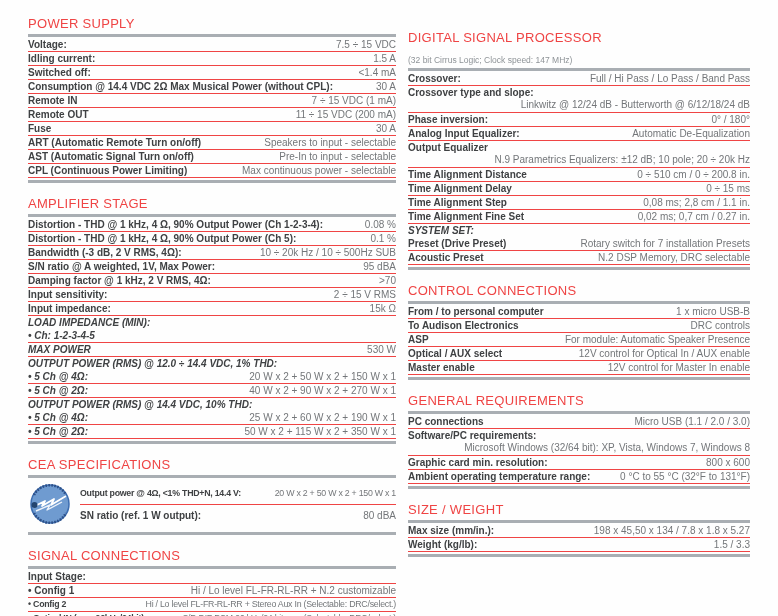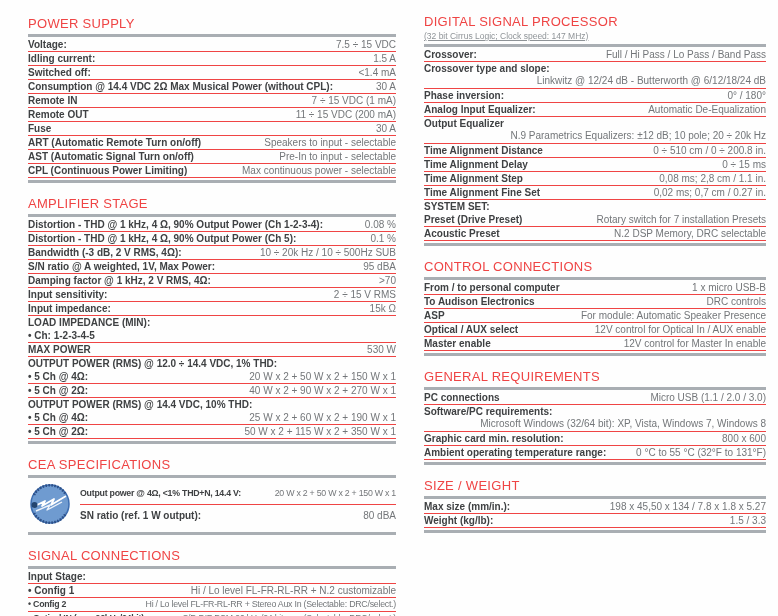--- a/index.html
+++ b/index.html
@@ -6,44 +6,44 @@
   body {
     width: 778px; height: 616px;
     background: #ffffff;
     font-family: "Liberation Sans", sans-serif;
     color: #434547;
   }
   .page { position: relative; width: 778px; height: 616px; background: #fefefe; overflow: hidden; }
 
   .col { position: absolute; top: 0; }
   .col-left  { left: 28px;  width: 368px; padding-top: 16px; }
-  .col-right { left: 424px; width: 342px; padding-top: 14px; }
+  .col-right { left: 408px; width: 342px; padding-top: 30px; }
 
   .section { margin-bottom: 13px; border-bottom: 3px solid #a9aeb3; padding-bottom: 2px; }
   .sec-head { border-bottom: 3px solid #a9aeb3; padding-bottom: 3px; margin-bottom: 1px; }
   h2 {
     margin: 0; font-size: 13px; font-weight: 400;
     color: #ef4444; letter-spacing: 0.3px;
   }
-  .subtitle { font-size: 8.5px; color: #8e9397; margin-top: 2px; text-decoration: underline; }
+  .subtitle { font-size: 8.5px; color: #8e9397; margin-top: 10px; }
 
   .row {
     display: flex; justify-content: space-between; align-items: baseline; gap: 6px;
     border-bottom: 1px solid #ef4444;
     padding: 1px 0;
     font-size: 10px; line-height: 11px;
   }
   .row .lab { font-weight: 700; color: #3f4143; white-space: nowrap; }
   .row .val { color: #737679; text-align: right; white-space: nowrap; flex: 1 1 auto; }
 
   .row.group { display: block; border-bottom: none; }
   .row.group-line { display: block; }
   .row.stacked { display: block; }
   .row.stacked .val { display: block; text-align: right; padding: 1px 0; }
-  .row.em .lab { }
+  .row.em .lab { font-style: italic; }
   .row.fit { font-size: 8.8px; letter-spacing: -0.25px; }
 
   
   .cea-body { display: flex; align-items: center; gap: 8px; padding: 2px 0 3px 0; }
   .cea-logo { width: 44px; height: 46px; flex: 0 0 44px; }
   .cea-rows { flex: 1 1 auto; min-width: 0; }
   .cea-rows .row { padding: 5px 0; }
   .cea-rows .row:last-child { border-bottom: none; }
 </style>
 </head>

